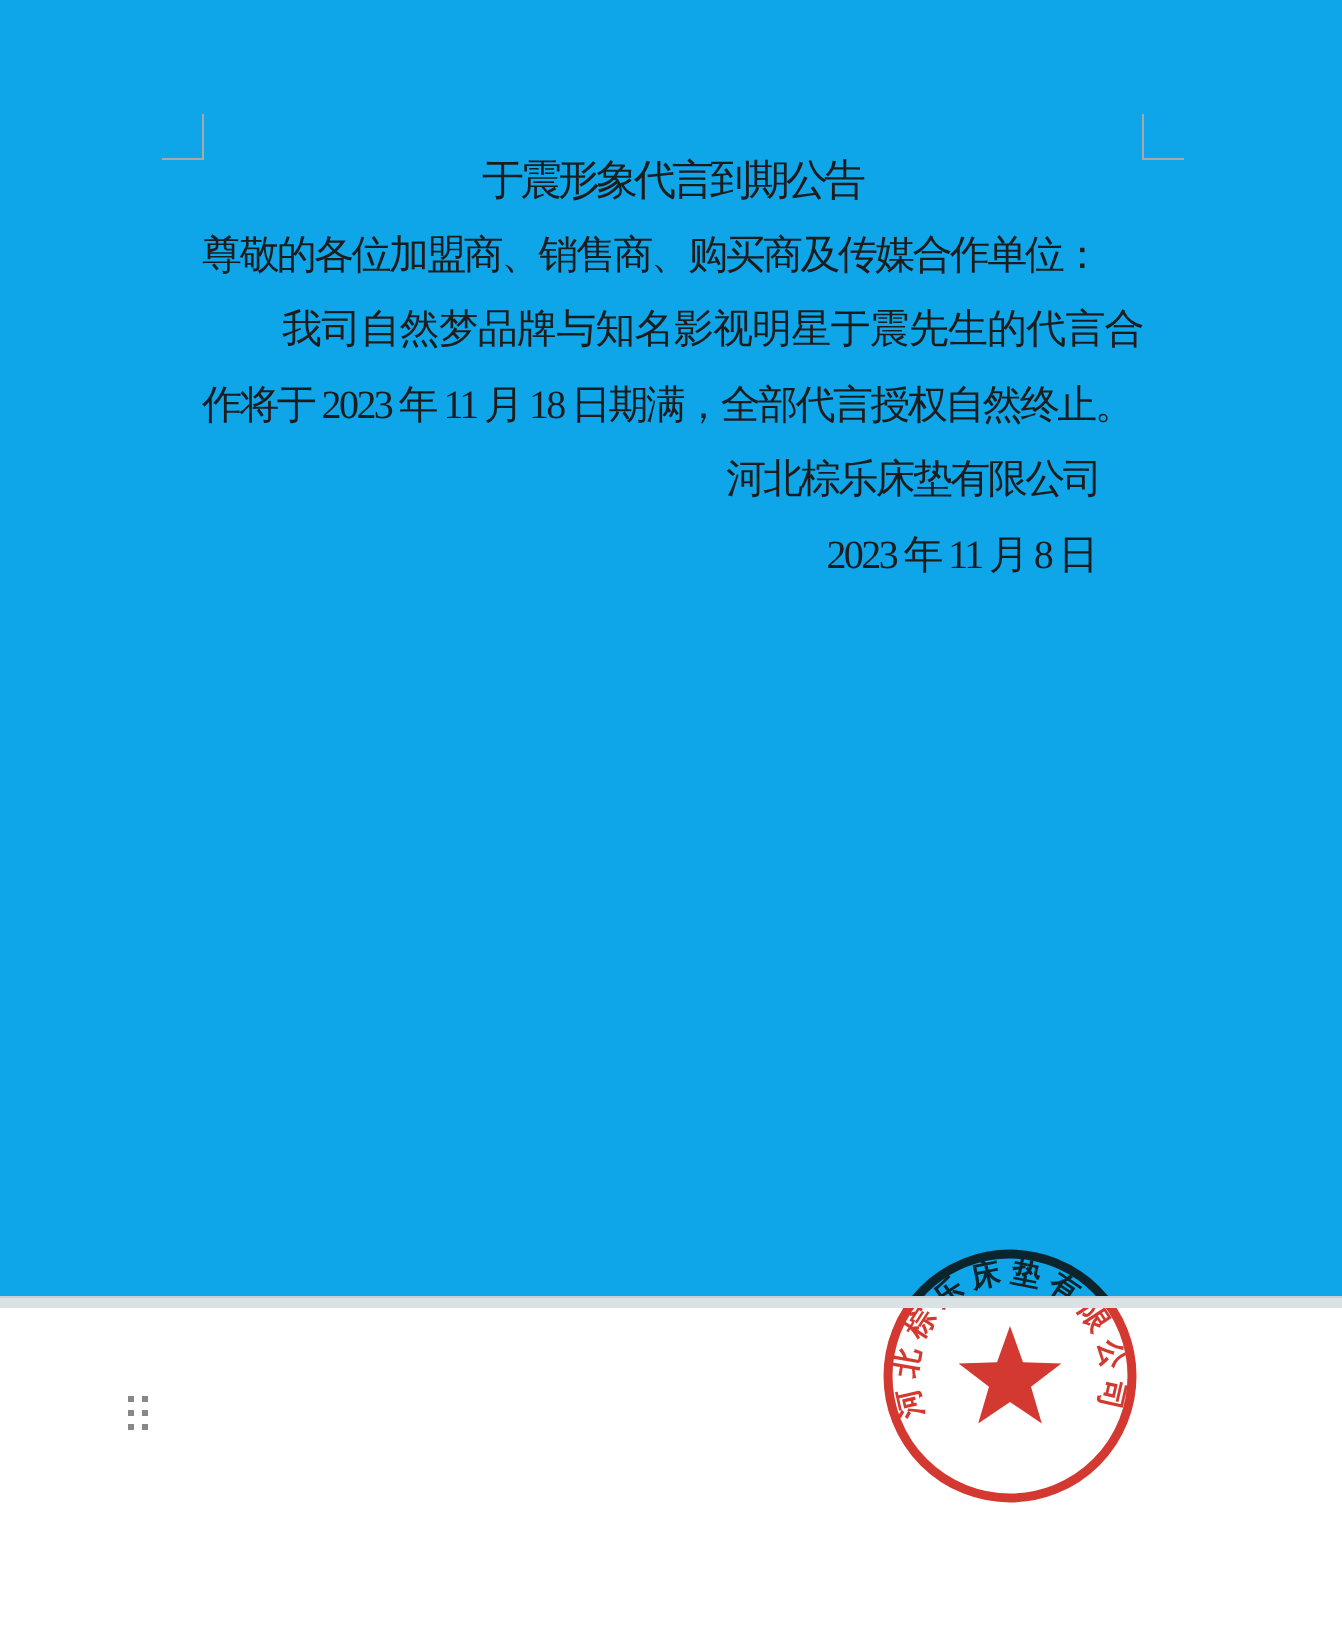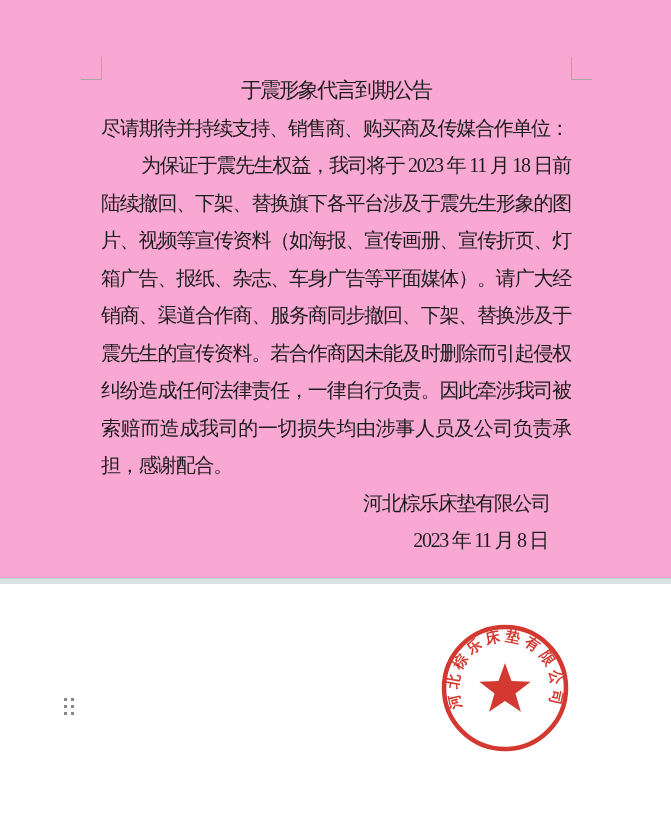--- a/index.html
+++ b/index.html
@@ -6,22 +6,22 @@
     margin: 0;
     padding: 0;
     background: #ffffff;
     width: 671px;
     height: 818px;
     overflow: hidden;
   }
   .canvas {
     position: relative;
     width: 671px;
-    height: 584px;
-    background: #f9a8d4;
+    height: 654px;
+    background: #0ea5e9;
     font-family: "Liberation Serif", "DejaVu Serif", serif;
   }
   
   .corner {
     position: absolute;
     width: 20px;
     height: 22px;
   }
   .corner-tl {
     left: 81px;
@@ -109,22 +109,22 @@
 </head>
 <body>
 
 <div class="canvas">
 
   <div class="corner corner-tl"></div>
   <div class="corner corner-tr"></div>
 
   <div class="doc">
     <h1 class="title">于震形象代言到期公告</h1>
-    <p class="salutation">尽请期待并持续支持、销售商、购买商及传媒合作单位：</p>
-    <p class="para">为保证于震先生权益，我司将于 2023 年 11 月 18 日前陆续撤回、下架、替换旗下各平台涉及于震先生形象的图片、视频等宣传资料（如海报、宣传画册、宣传折页、灯箱广告、报纸、杂志、车身广告等平面媒体）。请广大经销商、渠道合作商、服务商同步撤回、下架、替换涉及于震先生的宣传资料。若合作商因未能及时删除而引起侵权纠纷造成任何法律责任，一律自行负责。因此牵涉我司被索赔而造成我司的一切损失均由涉事人员及公司负责承担，感谢配合。</p>
+    <p class="salutation">尊敬的各位加盟商、销售商、购买商及传媒合作单位：</p>
+    <p class="para">我司自然梦品牌与知名影视明星于震先生的代言合作将于 2023 年 11 月 18 日期满，全部代言授权自然终止。</p>
     <p class="signature">河北棕乐床垫有限公司</p>
     <p class="sign-date">2023 年 11 月 8 日</p>
   </div>
 
   <div class="drag-dots">
     <i></i>
       <i></i>
       <i></i>
       <i></i>
       <i></i>

